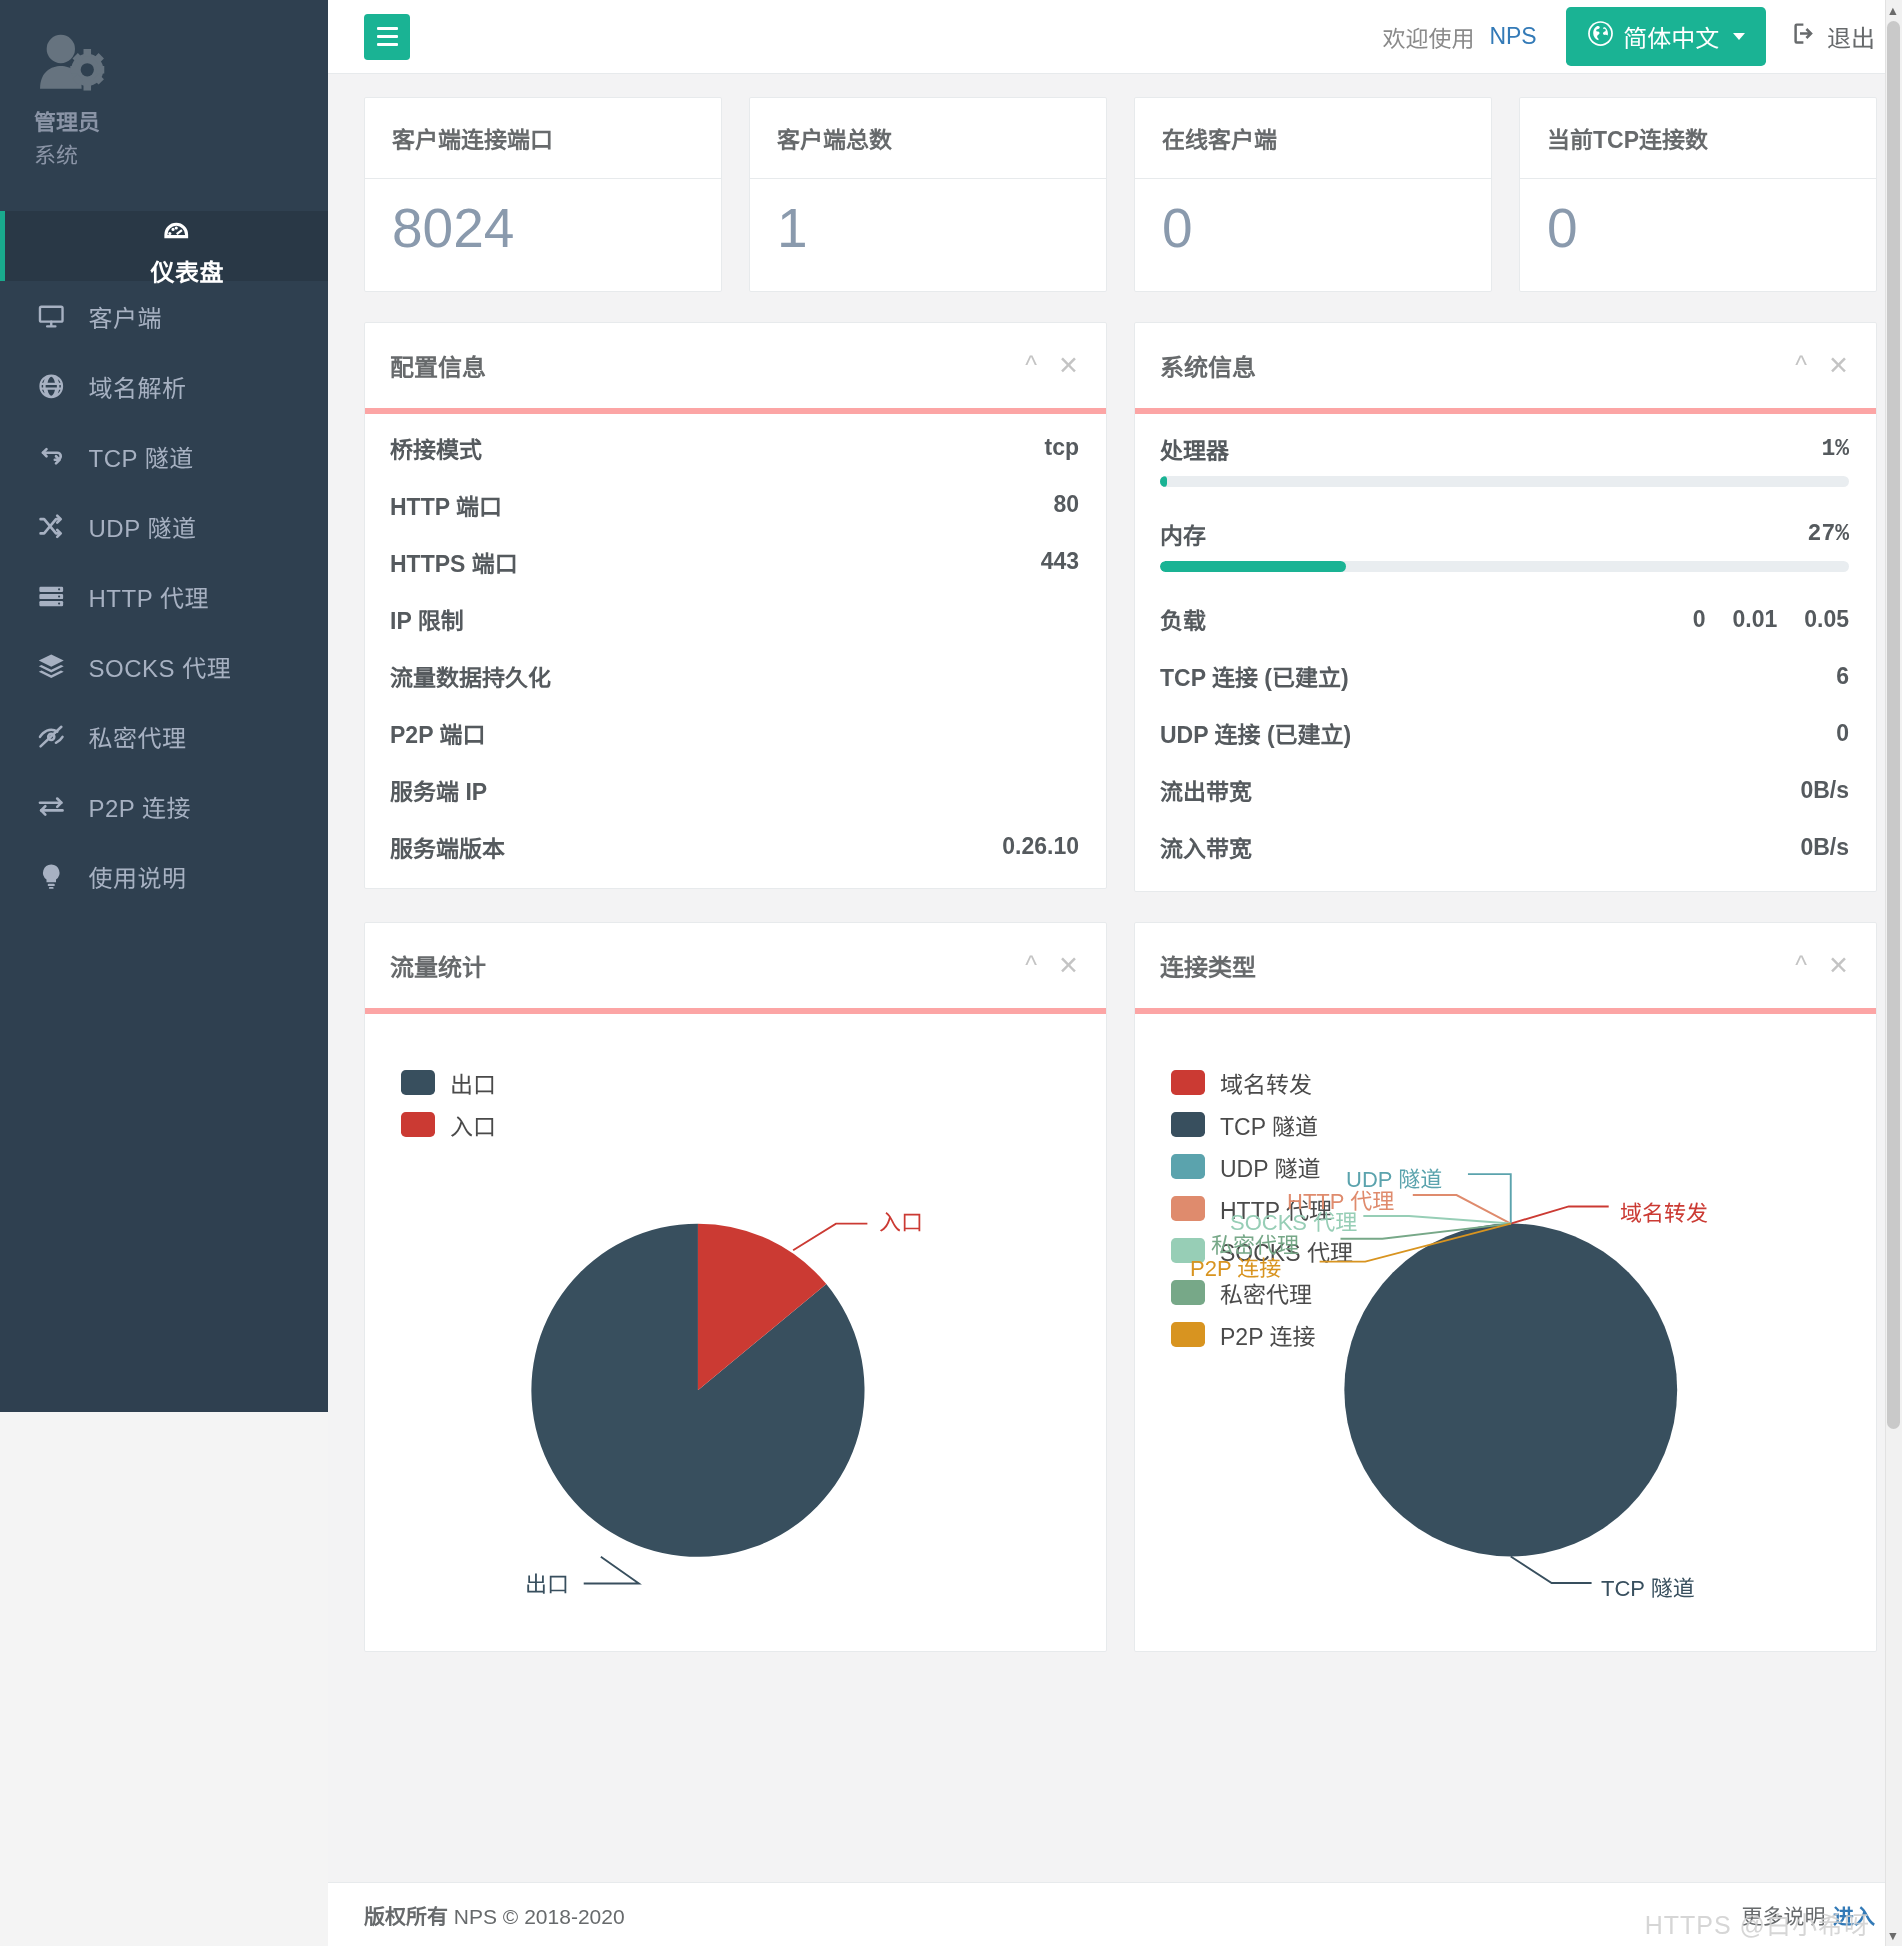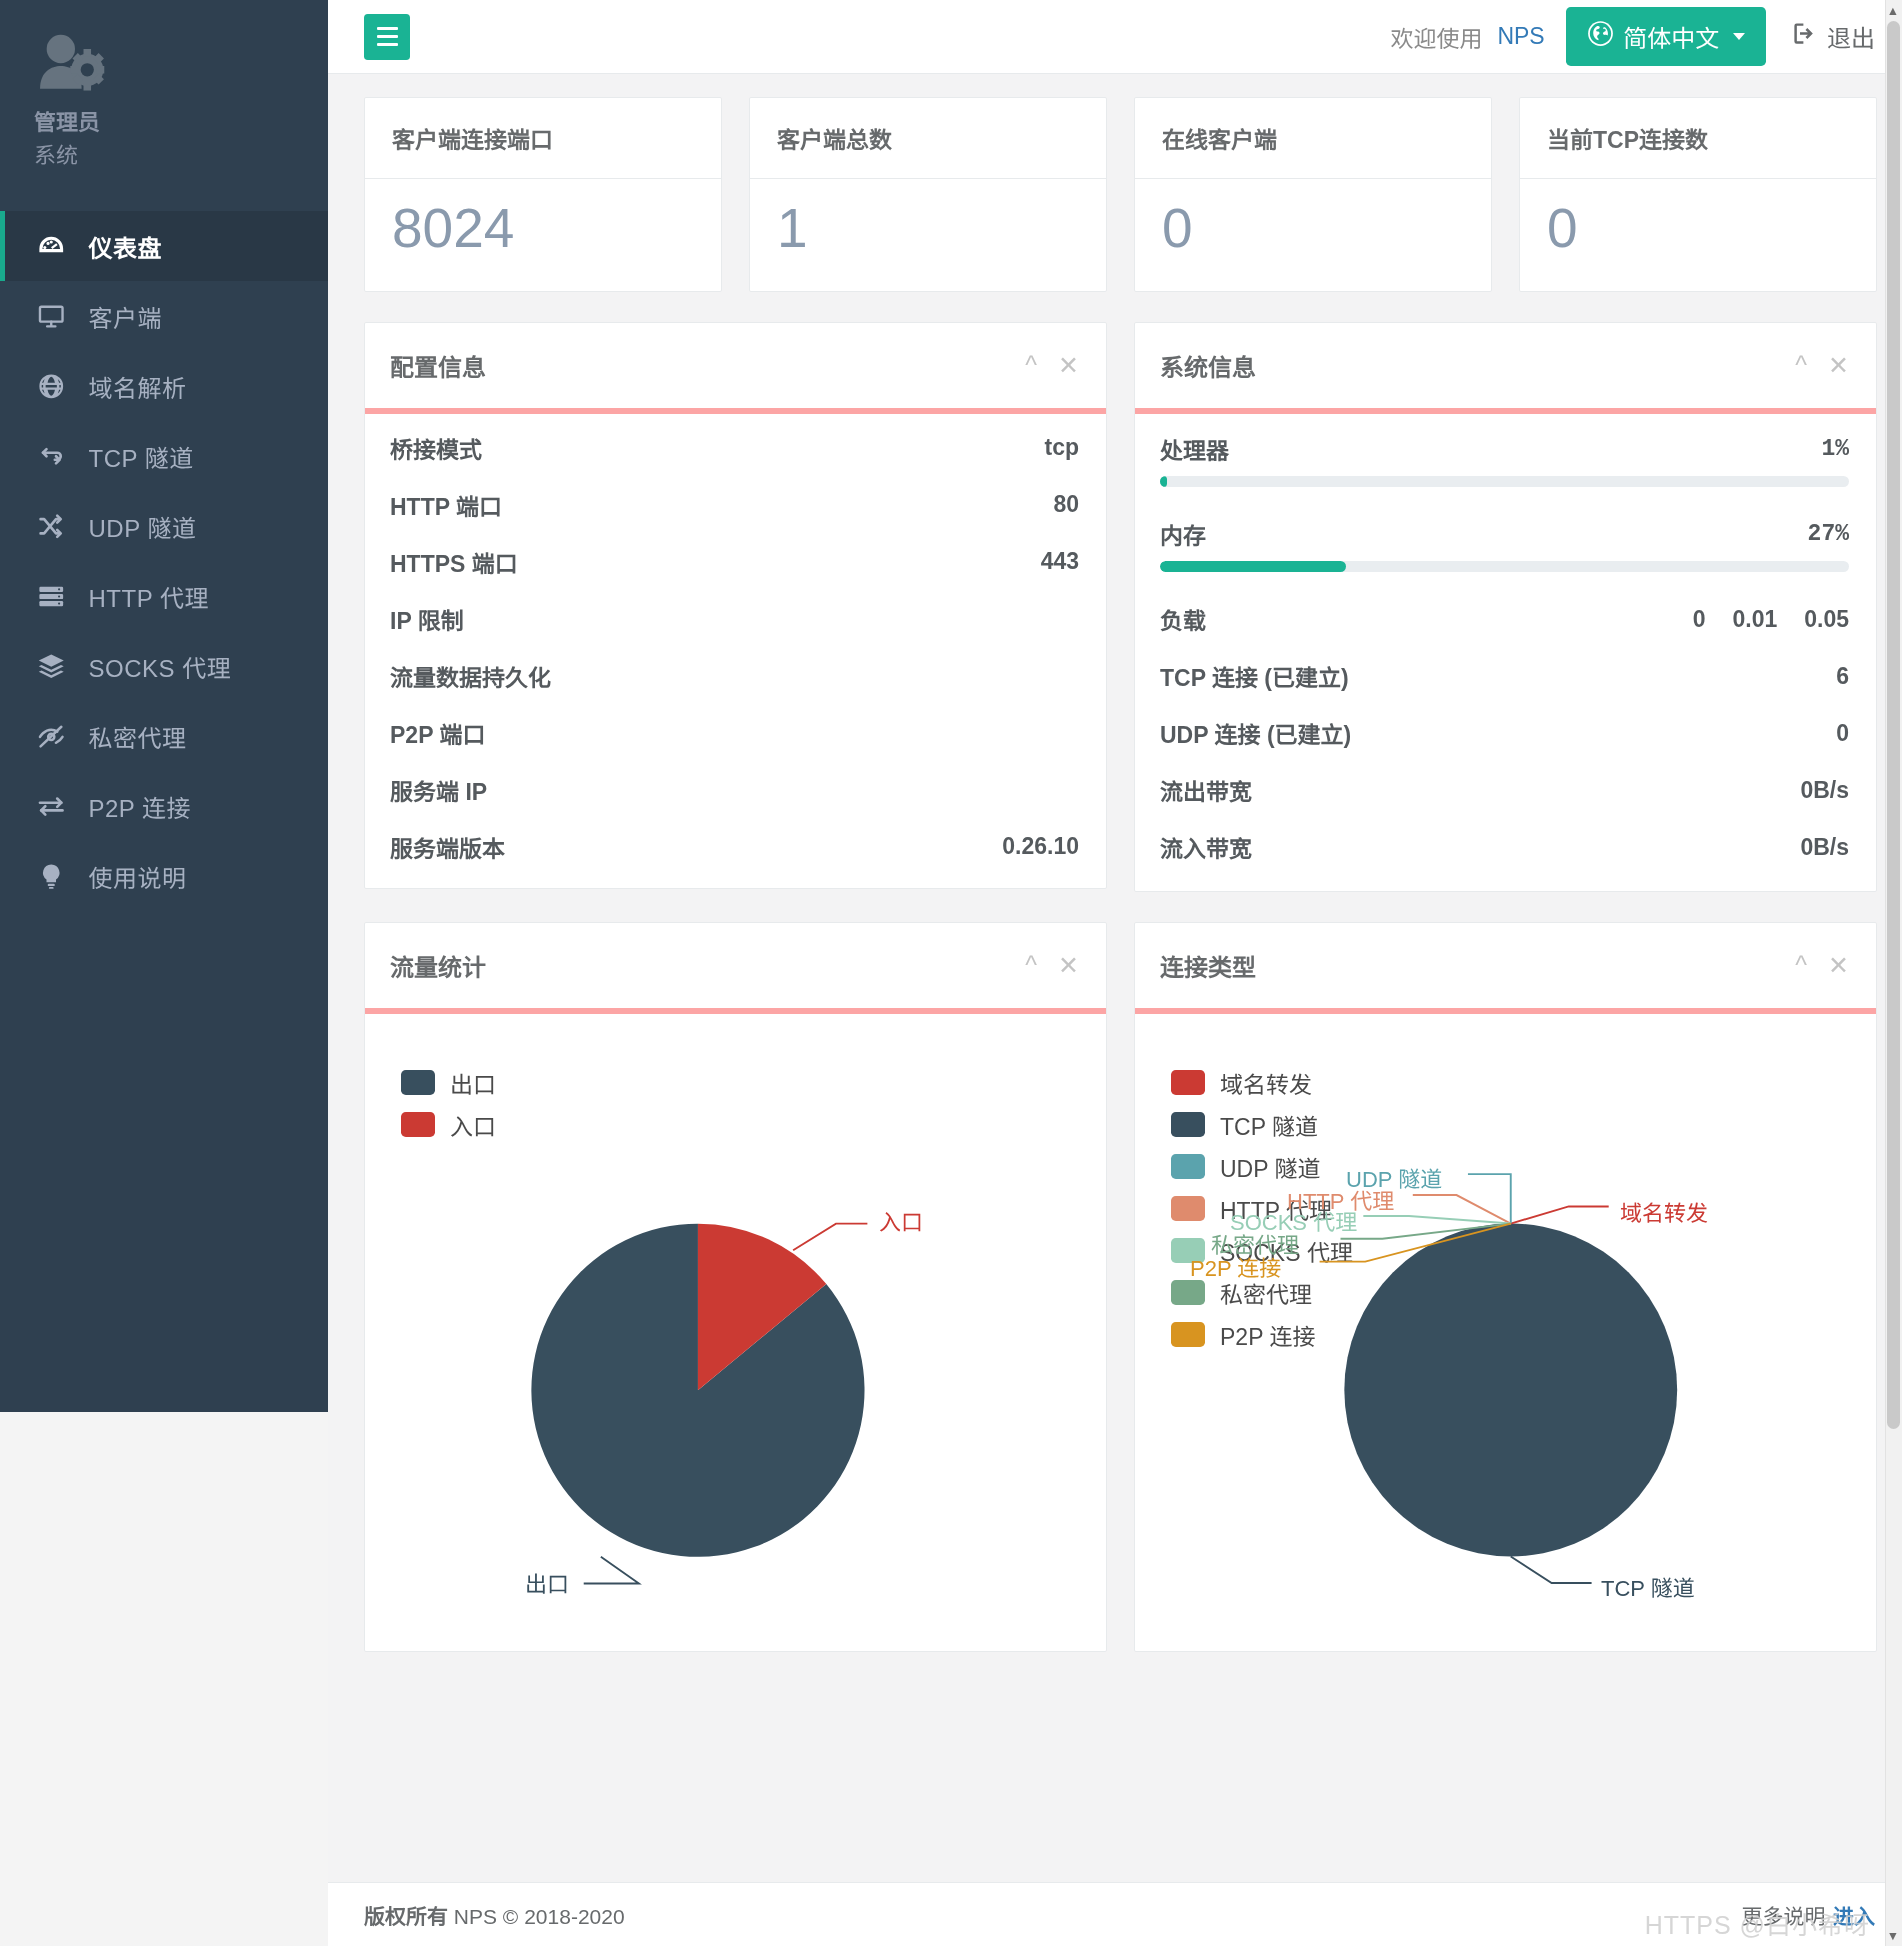--- a/index.html
+++ b/index.html
@@ -41,20 +41,21 @@
     box-sizing: border-box;
   }
   .nav-item .ic { width: 42px; flex: 0 0 42px; display: flex; align-items: center; }
   .nav-item .ic svg { display:block; }
   .nav-item .lbl { margin-left: 9.5px; letter-spacing: 0.5px; }
   .nav-item.active {
     background: #293846;
     border-left-color: #19aa8d;
     color: #ffffff;
     font-weight: 700;
+    flex-direction: column;
   }
 
   
   .main { flex: 1 1 auto; display: flex; flex-direction: column; background: #f3f3f4; min-width: 0; position: relative;}
 
   .topbar {
     height: 74px; background: #ffffff;
     display: flex; align-items: center;
     border-bottom: 1px solid #e7eaec;
     padding: 0 27px 0 36px;
@@ -66,21 +67,21 @@
     display: flex; flex-direction: column; justify-content: center; align-items: center; gap: 4.8px;
     cursor: pointer; padding: 0;
   }
   .hamburger i { display: block; width: 21px; height: 2.9px; background: #fff; border-radius: 1px; }
   .top-right { margin-left: auto; display: flex; align-items: center; gap: 0px; }
   .welcome { font-size: 23px; color: #8a8a8a; margin-right: 15px; }
   .nps-link { font-size: 23px; color: #337ab7; text-decoration: none; margin-right: 21px; }
   .lang-btn {
     background: #1ab394; color: #fff; border: none; border-radius: 4.8px;
     height: 59px; padding: 0 21px; font-size: 24px; cursor: pointer;
-    display: flex; align-items: center; gap: 9.5px; font-family: inherit;
+    display: flex; align-items: center; gap: 9.5px; font-family: inherit; margin-left: 8px;
   }
   .lang-btn .caret { width:0;height:0;border-left:6.7px solid transparent;border-right:6.7px solid transparent;border-top:7.6px solid #fff; margin-left:3.8px;}
   .logout { display: flex; align-items: center; gap: 9.5px; margin-left: 25px; font-size: 24px; color: #676a6c; text-decoration: none; cursor: pointer;}
 
   .content { flex: 1 1 auto; padding: 23px 25px 0 36px; overflow: hidden; }
 
   
   .stat-row { display: flex; gap: 27px; margin-bottom: 30px; }
   .stat-card { flex: 1 1 0; background: #fff; border: 1px solid #e7eaec; border-radius: 1.9px; }
   .stat-head { padding: 23px 27px; font-size: 23px; color: #676a6c; font-weight: 700; border-bottom: 1px solid #e7eaec; }

